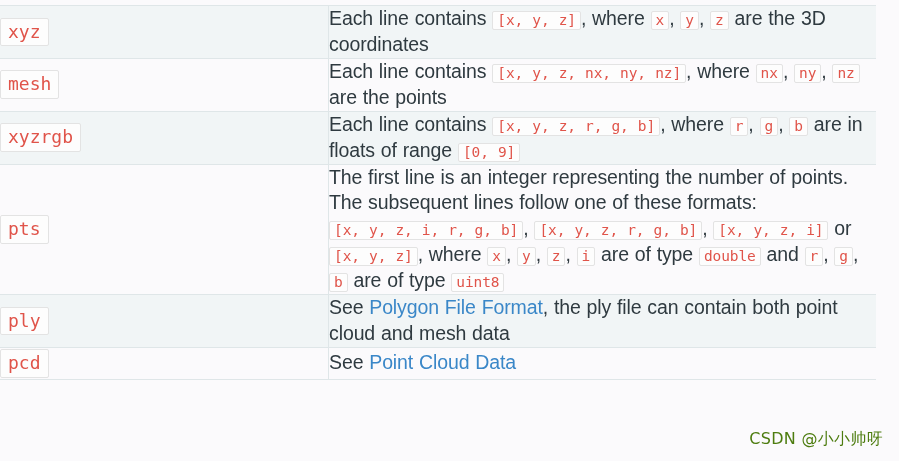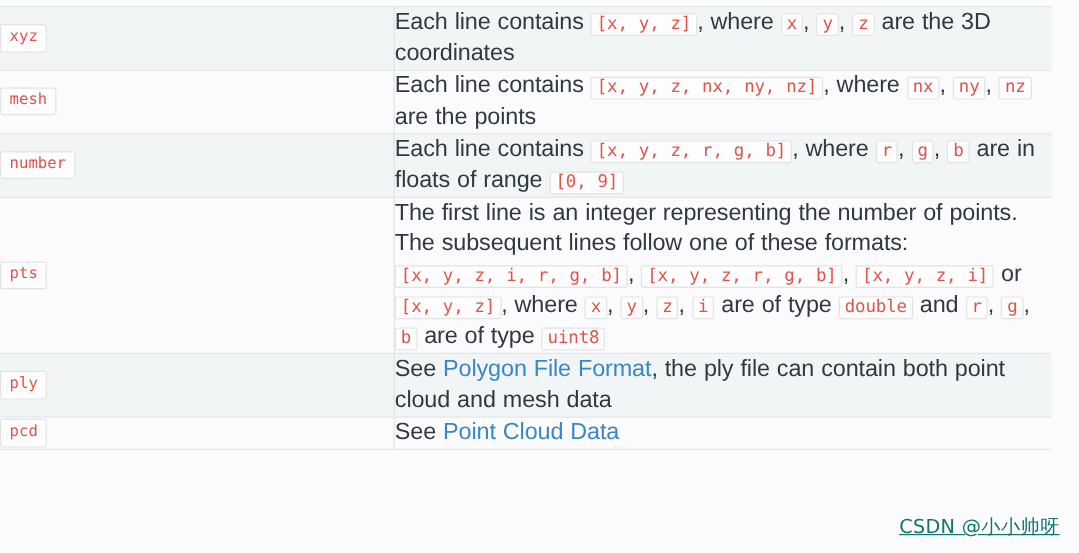--- a/index.html
+++ b/index.html
@@ -60,58 +60,57 @@
     padding: 1px 4px 0 4px;
     font-size: 14.5px;
     line-height: 1.1;
     white-space: nowrap;
     display: inline-block;
     vertical-align: baseline;
     margin: 1px 0;
   }
 
   code.chip-key {
-    font-size: 13px;
+    font-size: 18px;
     padding: 3px 7px 4px 7px;
   }
 
   .doc-link {
     color: #3a87c8;
     text-decoration: none;
     text-align: center;
   }
 
   .watermark {
     position: absolute;
     right: 16px;
     bottom: 11px;
     font-size: 16px;
-    color: #0f766e;
+    color: #4d7c0f;
     font-family: "DejaVu Sans", "Liberation Sans", sans-serif;
     letter-spacing: 0.3px;
     white-space: nowrap;
     pointer-events: none;
-    text-decoration: underline;
   }
 </style>
 </head>
 <body>
 
 <table class="doc-table">
   <tbody>
       <tr class="row-odd">
         <td class="cell-format"><code class="chip-key">xyz</code></td>
         <td class="cell-desc"><span>Each line contains </span><code>[x, y, z]</code><span>, where </span><code>x</code><span>, </span><code>y</code><span>, </span><code>z</code><span> are the 3D coordinates</span></td>
       </tr>
       <tr class="row-even">
         <td class="cell-format"><code class="chip-key">mesh</code></td>
         <td class="cell-desc"><span>Each line contains </span><code>[x, y, z, nx, ny, nz]</code><span>, where </span><code>nx</code><span>, </span><code>ny</code><span>, </span><code>nz</code><span> are the points</span></td>
       </tr>
       <tr class="row-odd">
-        <td class="cell-format"><code class="chip-key">number</code></td>
+        <td class="cell-format"><code class="chip-key">xyzrgb</code></td>
         <td class="cell-desc"><span>Each line contains </span><code>[x, y, z, r, g, b]</code><span>, where </span><code>r</code><span>, </span><code>g</code><span>, </span><code>b</code><span> are in floats of range </span><code>[0, 9]</code></td>
       </tr>
       <tr class="row-even">
         <td class="cell-format"><code class="chip-key">pts</code></td>
         <td class="cell-desc"><span>The first line is an integer representing the number of points. The subsequent lines follow one of these formats: </span><code>[x, y, z, i, r, g, b]</code><span>, </span><code>[x, y, z, r, g, b]</code><span>, </span><code>[x, y, z, i]</code><span> or </span><code>[x, y, z]</code><span>, where </span><code>x</code><span>, </span><code>y</code><span>, </span><code>z</code><span>, </span><code>i</code><span> are of type </span><code>double</code><span> and </span><code>r</code><span>, </span><code>g</code><span>, </span><code>b</code><span> are of type </span><code>uint8</code></td>
       </tr>
       <tr class="row-odd">
         <td class="cell-format"><code class="chip-key">ply</code></td>
         <td class="cell-desc"><span>See </span><a class="doc-link" href="#">Polygon File Format</a><span>, the ply file can contain both point cloud and mesh data</span></td>
       </tr>

